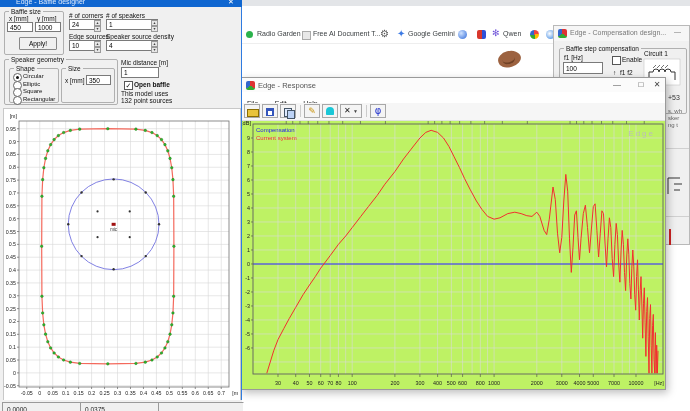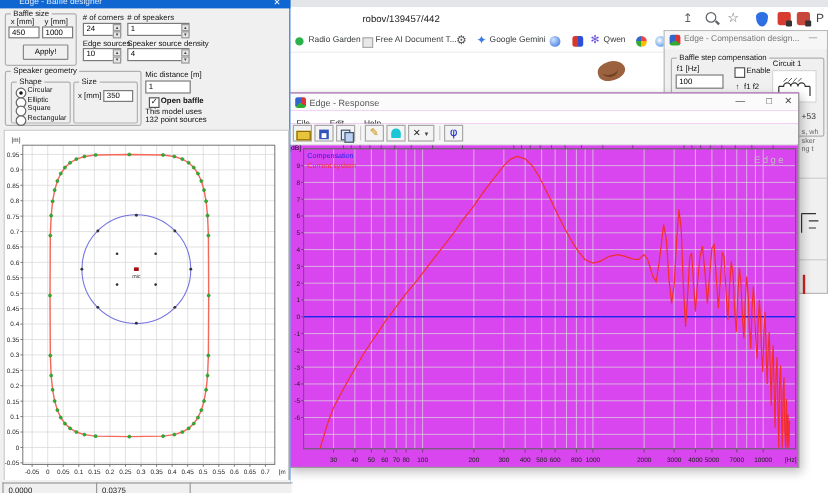--- a/index.html
+++ b/index.html
@@ -35,33 +35,20 @@
         border-bottom:2px solid #6f4125;border-radius:50%;}
   svg text{font-family:"Liberation Sans",sans-serif;}
 </style>
 </head>
 <body>
 
 <div id="stage">
 
   <div class="win" style="left:0;top:0;width:690px;height:411px;z-index:0;background:#fff;">
     <div class="abs" style="left:0;top:0;width:690px;height:6px;background:#e3e5e8;"></div>
-    <div class="abs" style="left:0;top:6px;width:690px;height:19px;background:#fff;border-bottom:1px solid #e4e4e4;">
-      <span class="abs" style="left:302px;top:5px;font-size:8px;color:#202124;">robov/139457/442</span>
-      <span class="abs" style="left:569px;top:3px;font-size:10px;color:#5f6368;">↥</span>
-      <span class="abs" style="left:588px;top:4px;width:7px;height:7px;border:1.5px solid #5f6368;border-radius:50%;"></span>
-      <span class="abs" style="left:596px;top:12px;width:4px;height:1.5px;background:#5f6368;transform:rotate(45deg);"></span>
-      <span class="abs" style="left:606px;top:2px;font-size:11px;color:#5f6368;">☆</span>
-      <span class="abs" style="left:630px;top:4px;width:10px;height:12px;background:#2f6fe4;border-radius:50% 50% 50% 50%/ 30% 30% 65% 65%;"></span>
-      <span class="abs" style="left:648px;top:4px;width:11px;height:11px;background:#d83b2f;border-radius:2px;"></span>
-      <span class="abs" style="left:655px;top:11px;width:5px;height:5px;background:#333;border-radius:1px;"></span>
-      <span class="abs" style="left:664px;top:4px;width:11px;height:11px;background:#c8473d;border-radius:2px;"></span>
-      <span class="abs" style="left:671px;top:11px;width:5px;height:5px;background:#333;border-radius:1px;"></span>
-      <span class="abs" style="left:680px;top:4px;font-size:10px;color:#444;">P</span>
-    </div>
     <div class="abs" style="left:0;top:25px;width:690px;height:18px;background:#fff;border-bottom:1px solid #eee;">
       <span class="abs" style="left:246px;top:6px;width:7px;height:7px;border-radius:50%;background:#2bb24c;"></span>
       <span class="abs bmtext" style="left:257px;top:5px;">Radio Garden</span>
       <span class="abs" style="left:302px;top:6px;width:7px;height:7px;background:#e8e8e8;border:1px solid #aaa;"></span>
       <span class="abs bmtext" style="left:313px;top:5px;">Free AI Document T...</span>
       <span class="abs" style="left:380px;top:3px;font-size:10px;color:#555;">⚙</span>
       <span class="abs" style="left:397px;top:3px;font-size:10px;color:#3c7ae4;">✦</span>
       <span class="abs bmtext" style="left:408px;top:5px;">Google Gemini</span>
       <span class="abs" style="left:458px;top:5px;width:9px;height:9px;border-radius:50%;background:radial-gradient(circle at 35% 35%,#cfe2ff,#2d69d8);"></span>
       <span class="abs" style="left:477px;top:5px;width:9px;height:9px;border-radius:2px;background:linear-gradient(90deg,#d8372c 50%,#2d4fd8 50%);"></span>
@@ -100,21 +87,21 @@
     <span class="lbl" style="left:114px;top:89px;font-size:6px;color:#666;">sker</span>
     <span class="lbl" style="left:114px;top:96px;font-size:6px;color:#666;">ng t</span>
     <div class="abs" style="left:0;top:122px;width:135px;height:1px;background:#d0d0d0;"></div>
     <svg width="20" height="24" style="position:absolute;left:112px;top:148px;">
       <path d="M2 4 h12 M2 4 v16 M8 10 h8 M8 16 h6" stroke="#333" stroke-width="1" fill="none"></path>
     </svg>
     <div class="abs" style="left:0;top:190px;width:135px;height:1px;background:#d0d0d0;"></div>
     <div class="abs" style="left:115px;top:203px;width:2px;height:16px;background:#cc2222;"></div>
   </div>
 
-  <div class="win" style="left:240px;top:77px;width:426px;height:313px;z-index:20;background:#d946ef;border:1px solid #9a9a9a;box-sizing:border-box;box-shadow:2px 3px 8px rgba(0,0,0,.25);">
+  <div class="win" style="left:240px;top:77px;width:426px;height:313px;z-index:20;background:#bef264;border:1px solid #9a9a9a;box-sizing:border-box;box-shadow:2px 3px 8px rgba(0,0,0,.25);">
     <div class="abs" style="left:0;top:0;width:424px;height:14px;background:#fbfbfb;">
       <span class="abs" style="left:5px;top:3px;width:9px;height:9px;background:conic-gradient(#d33 0 35%,#3a3 35% 65%,#36c 65%);border-radius:2px;"></span>
       <span class="abs" style="left:17px;top:3px;font-size:7.5px;color:#555;">Edge - Response</span>
       <span class="winbtn" style="left:366px;top:0;">—</span>
       <span class="winbtn" style="left:390px;top:0;">□</span>
       <span class="winbtn" style="left:406px;top:0;">✕</span>
     </div>
     <div class="abs" style="left:0;top:14px;width:424px;height:11px;background:#fff;padding-left:6px;box-sizing:border-box;">
       <span class="menuitem">File</span>
       <span class="menuitem">Edit</span>

